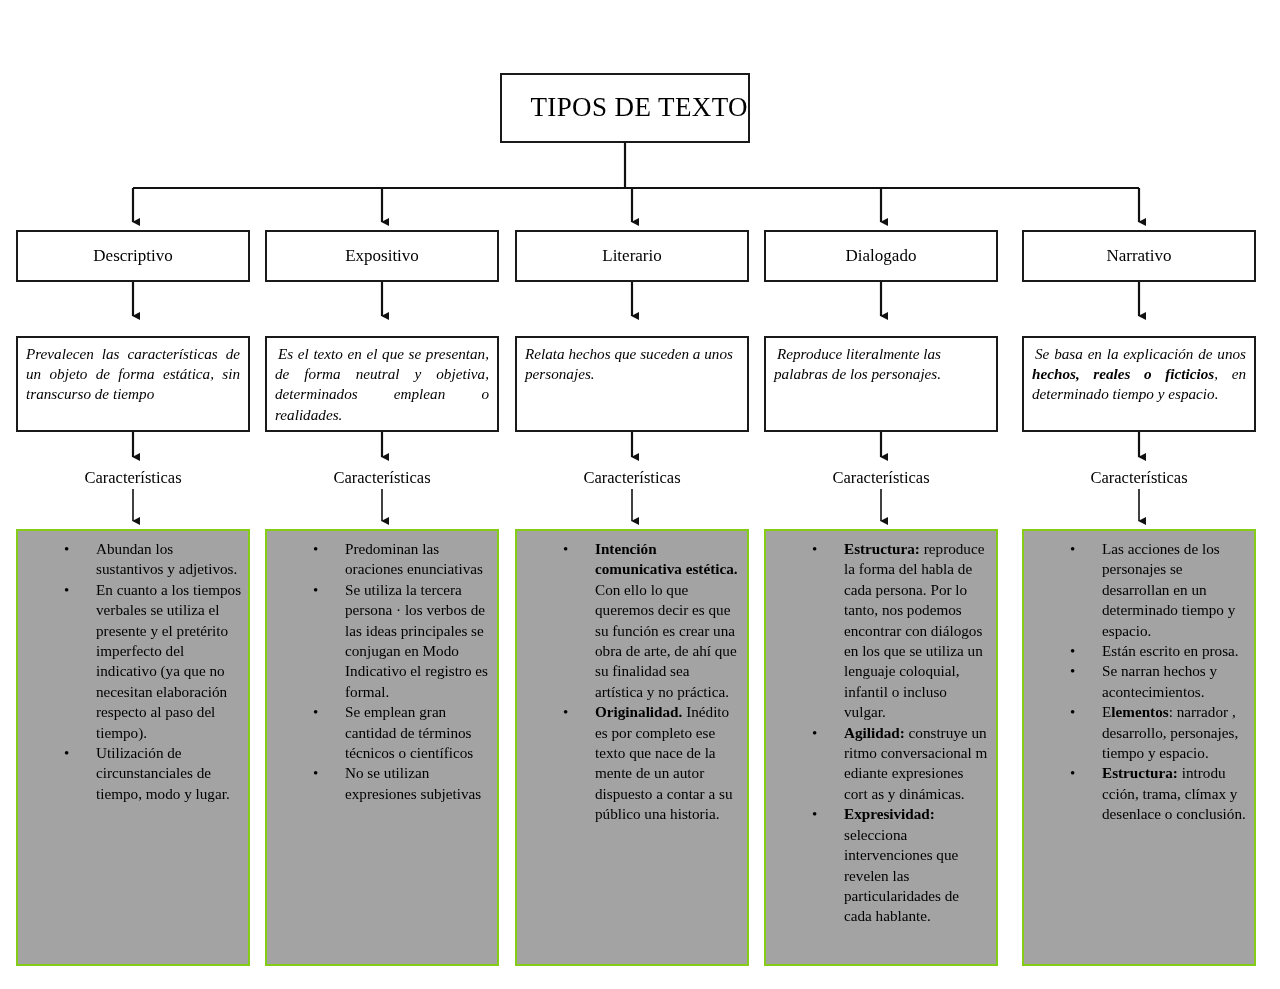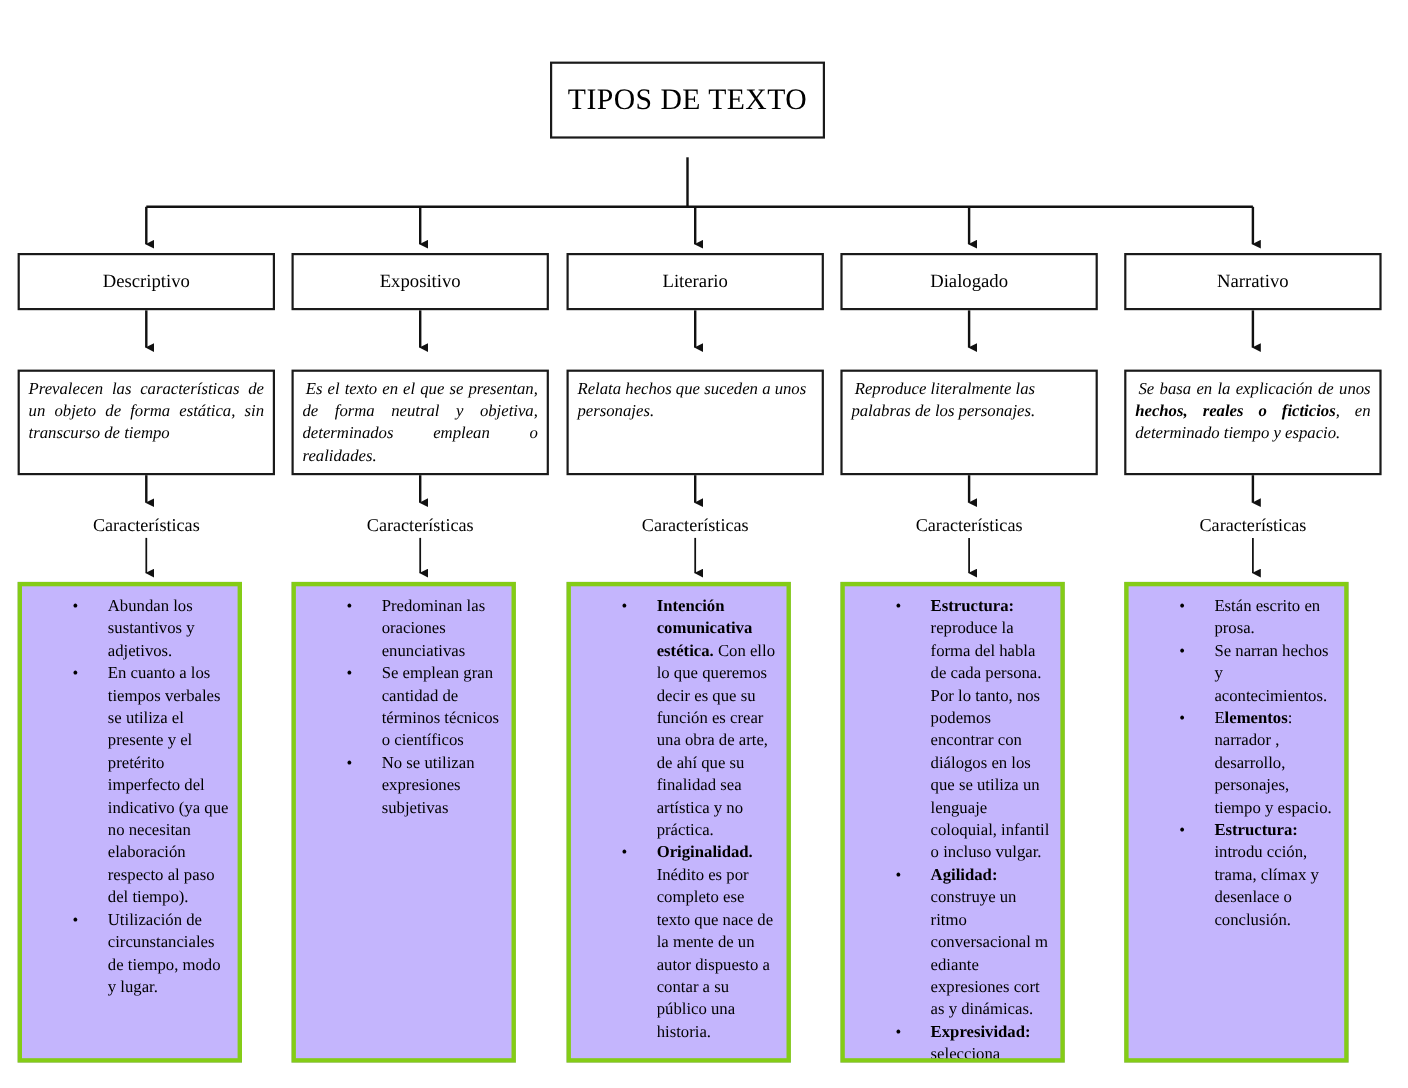--- a/index.html
+++ b/index.html
@@ -30,29 +30,29 @@
     top: 0;
     width: 1280px;
     height: 989px;
     pointer-events: none;
   }
 
   
   .root-box {
     position: absolute;
     left: 500px;
-    top: 56px;
+    top: 73px;
     width: 250px;
     height: 70px;
     border: 2px solid #1a1a1a;
     background: #ffffff;
     box-sizing: border-box;
     display: flex;
     align-items: center;
-    justify-content: center;
+    justify-content: flex-end;
   }
   .root-box .root-title {
     font-size: 27px;
     letter-spacing: 0.4px;
     line-height: 1.1;
     white-space: nowrap;
   }
 
   
   .column {
@@ -119,24 +119,24 @@
     width: 234px;
     text-align: center;
     font-size: 16.5px;
     line-height: 1.15;
   }
 
   .bullet-box {
     position: absolute;
     top: 529px;
     left: 0;
-    width: 204px;
+    width: 234px;
     height: 437px;
-    border: 4px solid #84cc16;
-    background: #c4b5fd;
+    border: 2px solid #84cc16;
+    background: #a3a3a3;
     box-sizing: border-box;
     padding: 8px 6px 6px 6px;
     overflow: hidden;
   }
   .bullet-list {
     list-style: none;
     margin: 0;
     padding: 0;
   }
   .bullet-list li {
@@ -226,20 +226,21 @@
     <div class="type-box">
       <span class="type-label">Expositivo</span>
     </div>
     <div class="desc-box">
       <span class="desc-text">Es el texto en el que se presentan, de forma neutral y objetiva, determinados emplean o realidades.</span>
     </div>
     <div class="carac-label">Características</div>
     <div class="bullet-box">
       <ul class="bullet-list">
           <li><span>Predominan las oraciones enunciativas</span></li>
+          <li><span>Se utiliza la tercera persona · los verbos de las ideas principales se conjugan en Modo Indicativo el registro es formal.</span></li>
           <li><span>Se emplean gran cantidad de términos técnicos o científicos</span></li>
           <li><span>No se utilizan expresiones subjetivas</span></li>
         </ul>
     </div>
   </div>
 
   <div class="column col-2">
     <div class="type-box">
       <span class="type-label">Literario</span>
     </div>
@@ -275,20 +276,21 @@
   <div class="column col-4">
     <div class="type-box">
       <span class="type-label">Narrativo</span>
     </div>
     <div class="desc-box">
       <span class="desc-text"><span>Se basa en la explicación de unos </span><b>hechos, reales o ficticios</b><span>, en determinado tiempo y espacio.</span></span>
     </div>
     <div class="carac-label">Características</div>
     <div class="bullet-box">
       <ul class="bullet-list">
+          <li><span>Las acciones de los personajes se desarrollan en un determinado tiempo y espacio.</span></li>
           <li><span>Están escrito en prosa.</span></li>
           <li><span>Se narran hechos y acontecimientos.</span></li>
           <li><span>E</span><b>lementos</b><span>: narrador , desarrollo, personajes, tiempo y espacio.</span></li>
           <li><b>Estructura:</b><span> introdu cción, trama, clímax y desenlace o conclusión.</span></li>
         </ul>
     </div>
   </div>
 
 </div>
 

